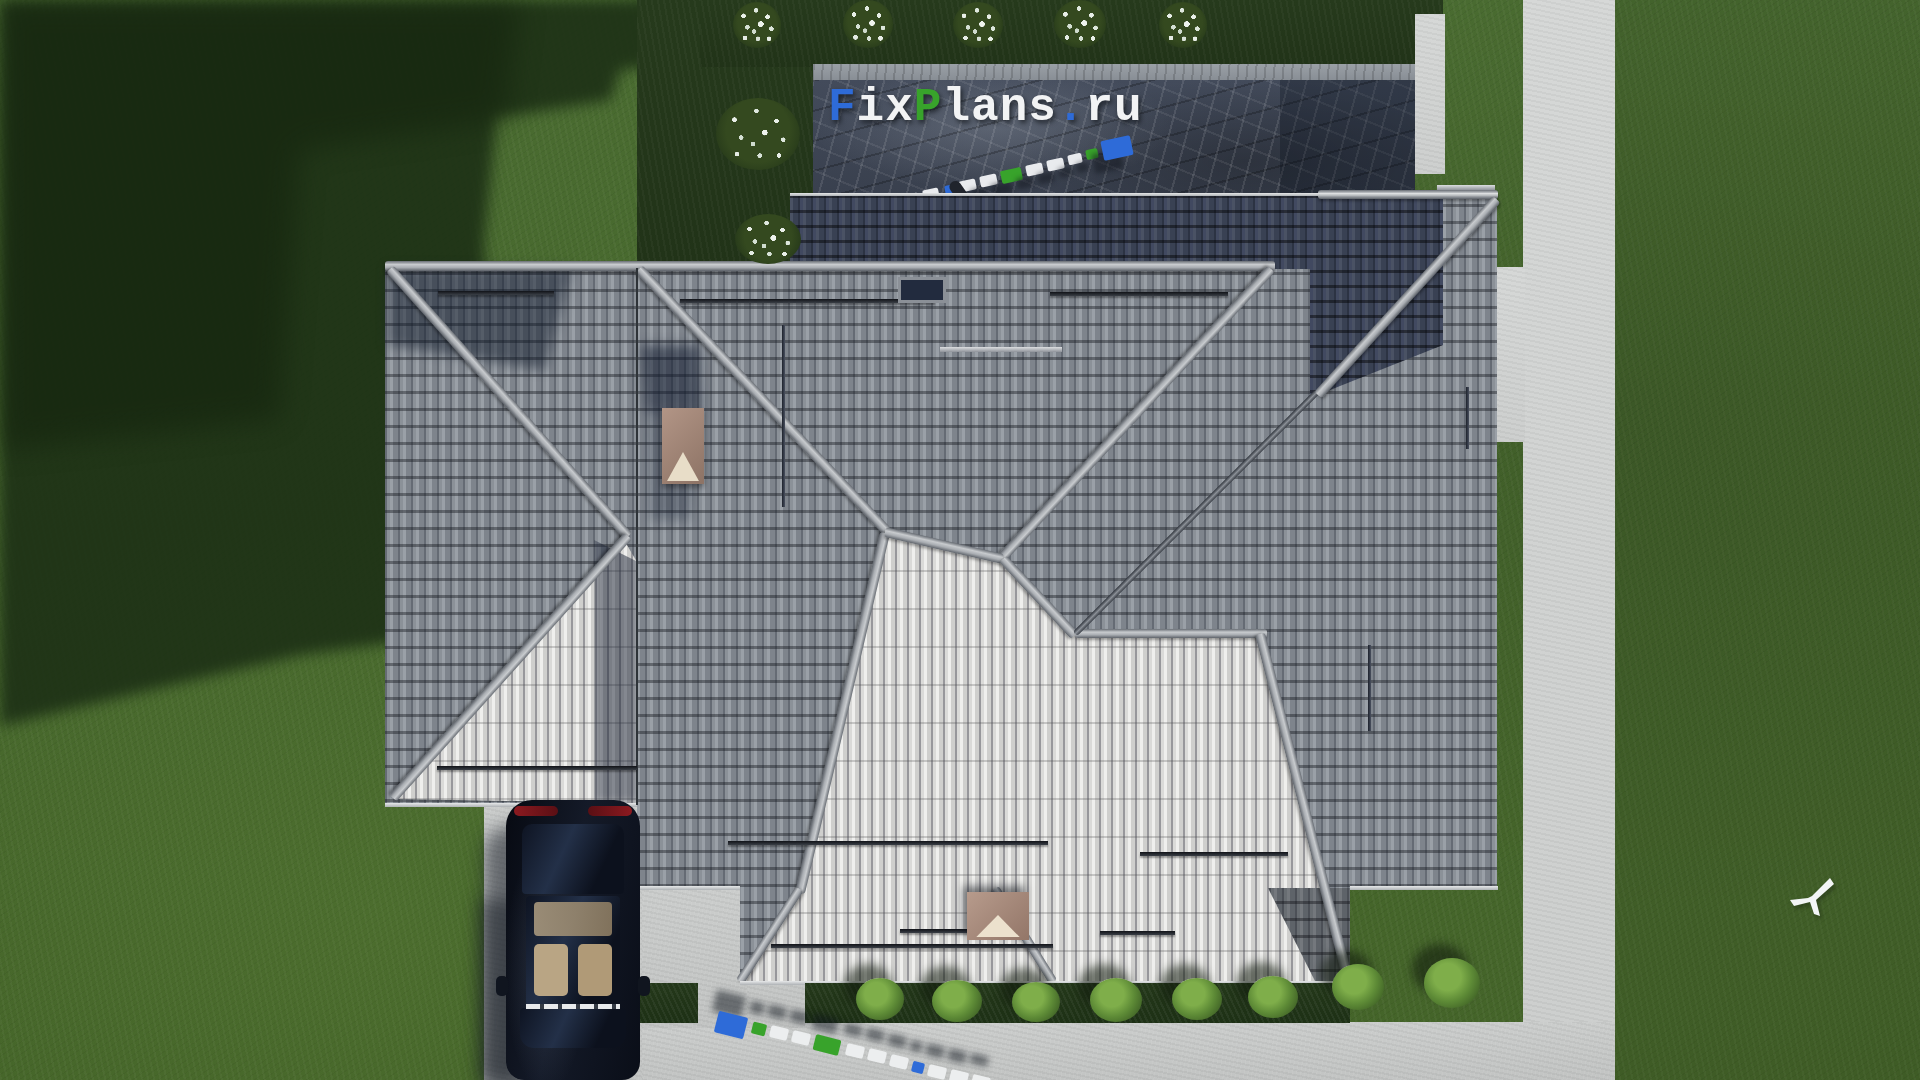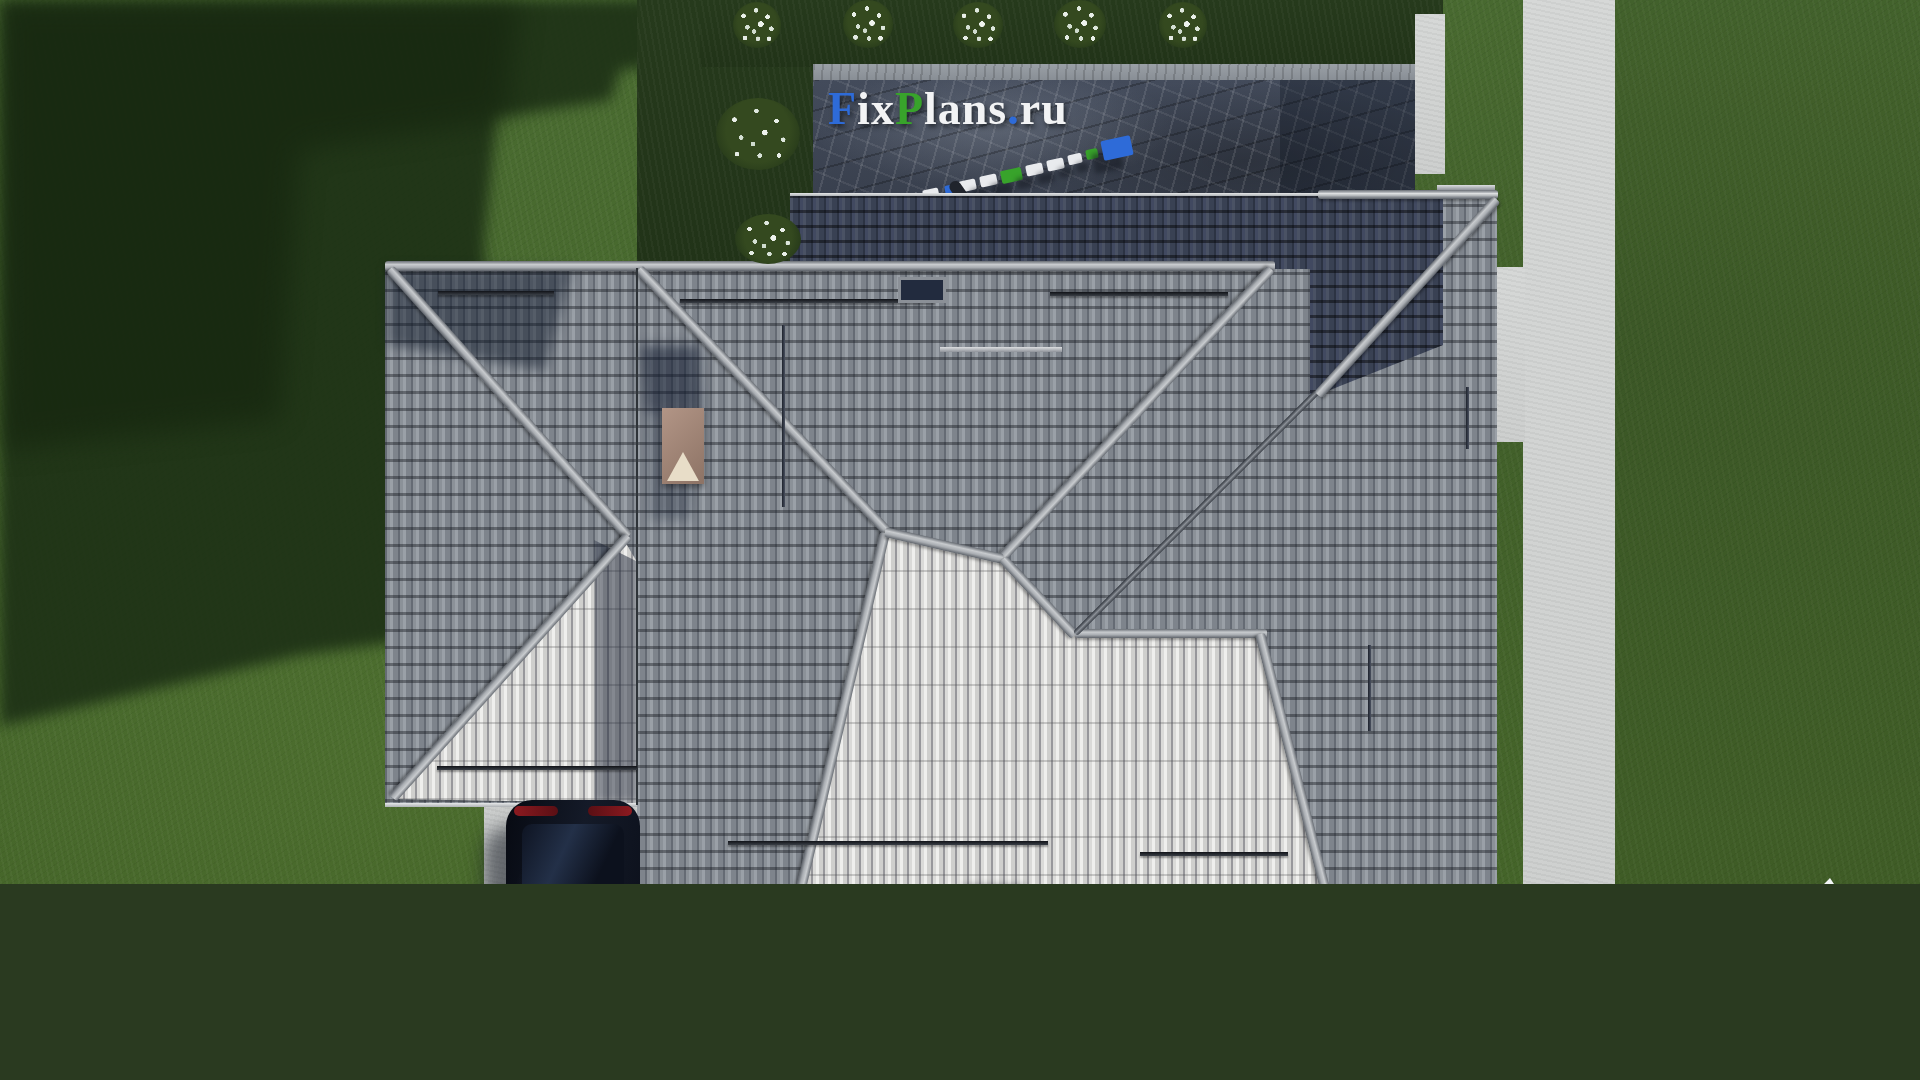--- a/index.html
+++ b/index.html
@@ -1,17 +1,17 @@
 <!DOCTYPE html>
 <html><head>
 <meta charset="utf-8">
 <style>
   html,body{margin:0;padding:0;background:#2a3a20;}
-  #scene{position:relative;width:1920px;height:884px;overflow:hidden;
-         font-family:Liberation Serif, serif;}
+  #scene{position:relative;width:1920px;height:1080px;overflow:hidden;
+         font-family:Liberation Mono, monospace;}
   .abs{position:absolute;}
 
   
   .lawn{inset:0;
     background:
       radial-gradient(900px 600px at 20% 85%, rgba(120,160,70,.14), transparent 70%),
       radial-gradient(1100px 700px at 85% 40%, rgba(0,0,0,.10), transparent 70%),
       repeating-linear-gradient(78deg, rgba(255,255,255,.03) 0 2px, transparent 2px 6px),
       repeating-linear-gradient(-35deg, rgba(0,0,0,.05) 0 1px, transparent 1px 5px),
       linear-gradient(#4a6c31,#446429);}

